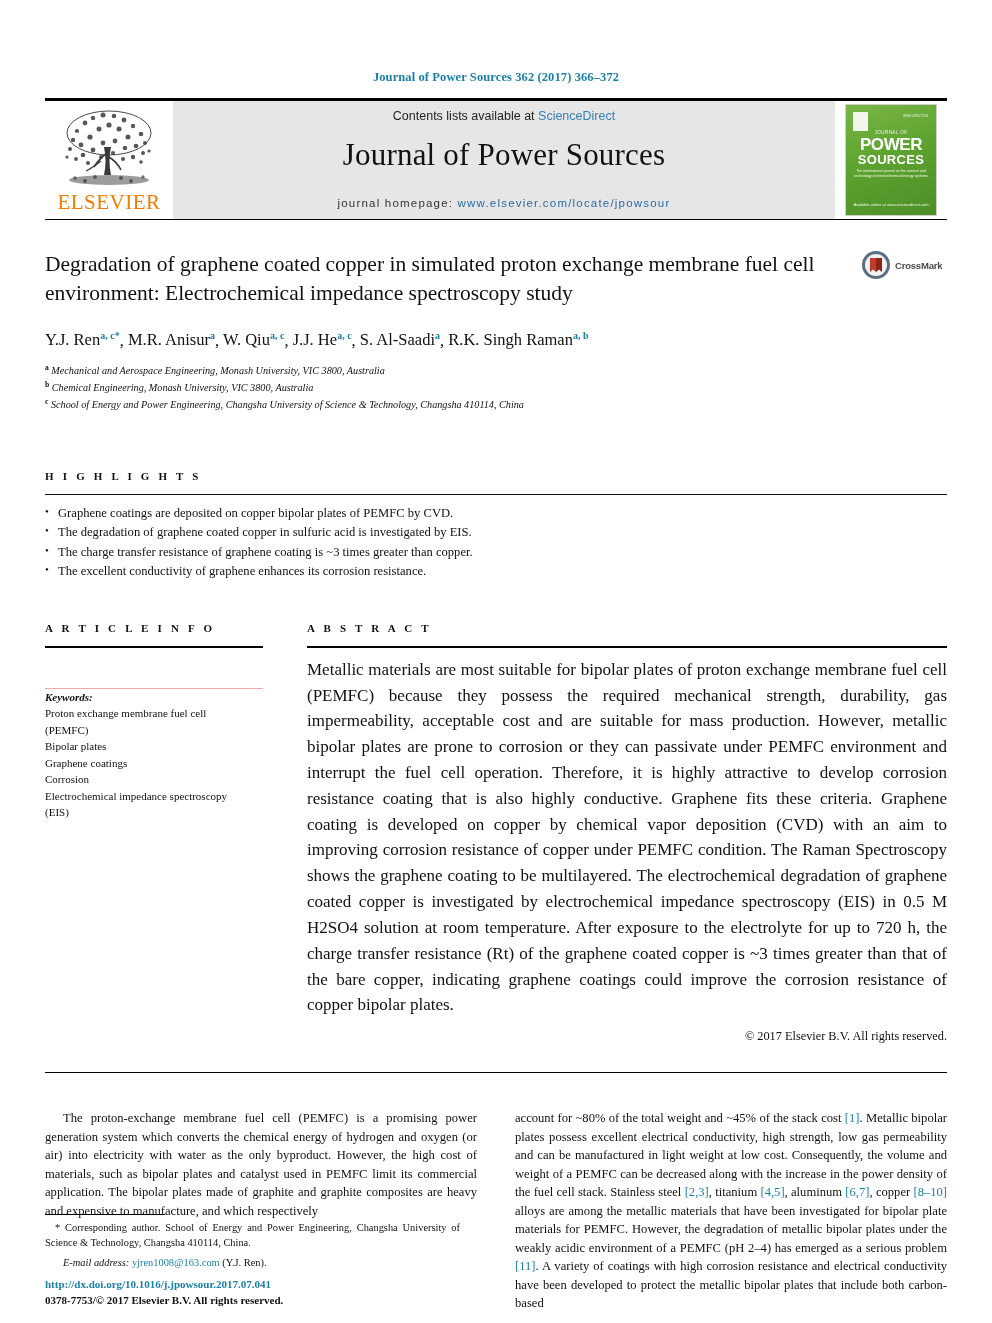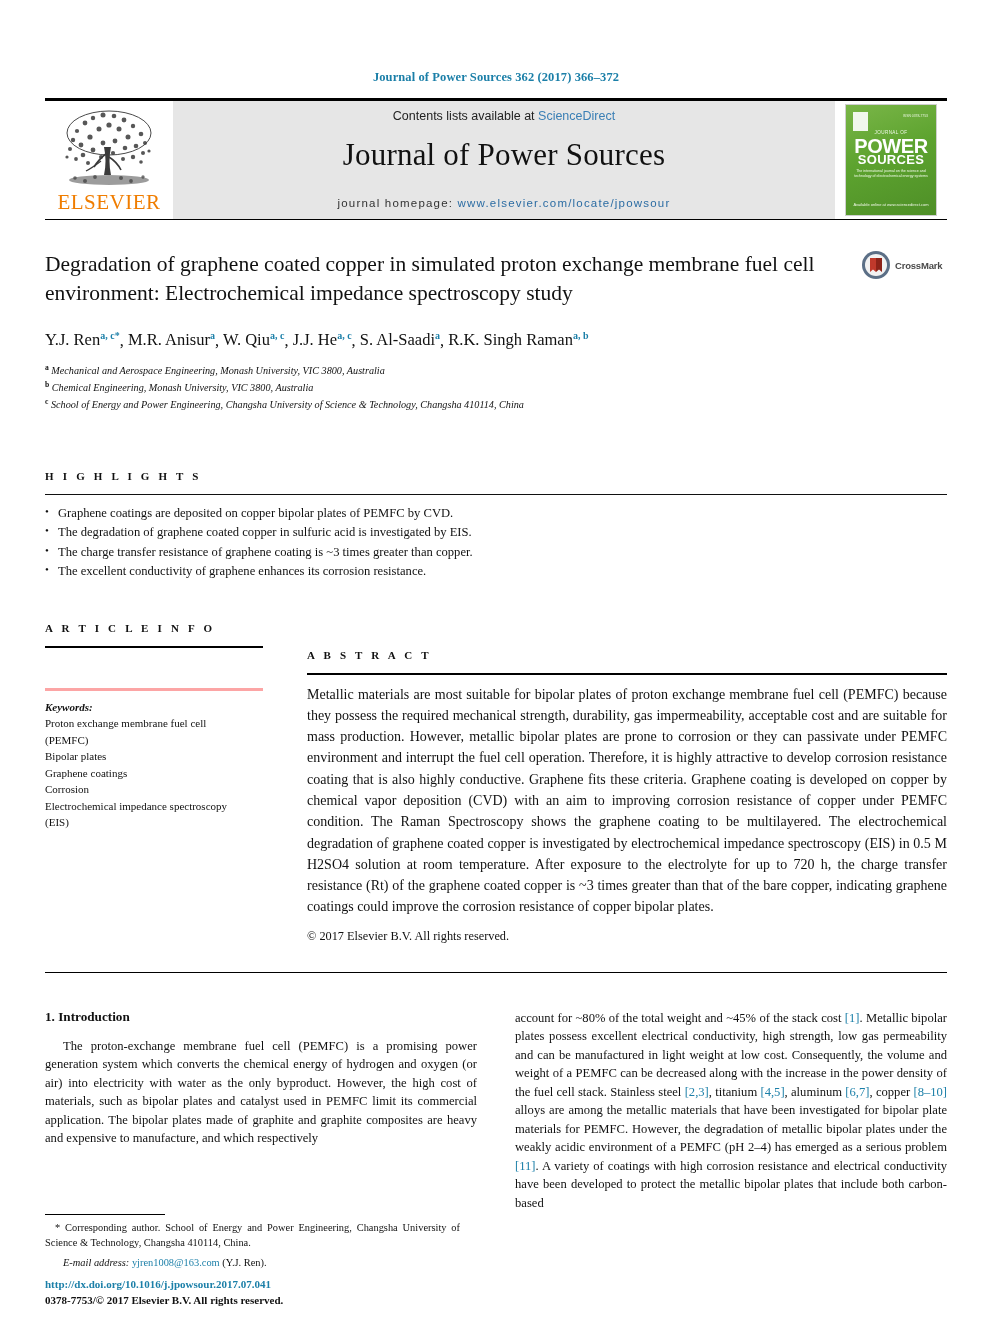--- a/index.html
+++ b/index.html
@@ -112,21 +112,21 @@
     position: absolute; top: 25px; left: 0; right: 0;
     text-align: center; font-size: 4.6px; color: #eef9e6;
     font-family: "Liberation Sans", sans-serif; letter-spacing: .4px;
   }
   .cover-power {
     position: absolute; top: 31px; left: 0; right: 0;
     text-align: center;
     color: #fff;
     font-family: "Liberation Sans", sans-serif;
     font-weight: bold;
-    font-size: 20px;
+    font-size: 17px;
     letter-spacing: -0.4px;
     line-height: 1;
   }
   .cover-sources {
     position: absolute; top: 48px; left: 0; right: 0;
     text-align: center;
     color: #fff;
     font-family: "Liberation Sans", sans-serif;
     font-weight: bold;
     font-size: 13px;
@@ -217,56 +217,56 @@
     font-size: 11px;
   }
 
   
   .info-abs {
     margin-top: 40px;
     display: flex;
     gap: 0;
   }
   .col-info { width: 240px; flex: 0 0 240px; padding-right: 22px; }
-  .col-abs  { flex: 1 1 auto; padding-left: 22px; margin-top: 27px; }
+  .col-abs  { flex: 1 1 auto; padding-left: 22px; }
 
   .info-rule { border-top: 2px solid #000; margin-top: 12px; }
   .abs-rule  { border-top: 2px solid #000; margin-top: 12px; }
 
   .art-history { margin-top: 8px; }
   .art-history .lbl {
     font-style: italic; font-weight: bold;
     font-size: 11px; line-height: 1.5;
   }
   .art-history div {
     font-family: "Liberation Serif", serif;
     font-size: 11px;
     line-height: 1.5;
     color: #111;
   }
-  .kw-block { margin-top: 40px; border-top: 3px solid #fca5a5; padding-top: 8px; }
+  .kw-block { margin-top: 40px; border-top: 1px solid #fca5a5; }
   .kw-block .lbl { font-style: italic; font-weight: bold; font-size: 11px; line-height: 1.5; }
   .kw-block div {
     font-family: "Liberation Serif", serif;
     font-size: 11px;
     line-height: 1.5;
     color: #111;
   }
 
   .abstract-text {
     margin-top: 9px;
     font-family: "Liberation Serif", serif;
-    font-size: 14px;
+    font-size: 17px;
     line-height: 1.52;
     text-align: justify;
     color: #111;
   }
   .abs-copy {
     margin-top: 11px;
-    text-align: left;
+    text-align: right;
     font-family: "Liberation Serif", serif;
     font-size: 12.3px;
     color: #111;
   }
 
   
   .body-rule { border-top: 1px solid #000; margin-top: 28px; }
   .body-cols {
     margin-top: 36px;
     display: flex;
@@ -481,21 +481,20 @@
       <div class="abs-rule"></div>
       <div class="abstract-text"><span>Metallic materials are most suitable for bipolar plates of proton exchange membrane fuel cell (PEMFC) because they possess the required mechanical strength, durability, gas impermeability, acceptable cost and are suitable for mass production. However, metallic bipolar plates are prone to corrosion or they can passivate under PEMFC environment and interrupt the fuel cell operation. Therefore, it is highly attractive to develop corrosion resistance coating that is also highly conductive. Graphene fits these criteria. Graphene coating is developed on copper by chemical vapor deposition (CVD) with an aim to improving corrosion resistance of copper under PEMFC condition. The Raman Spectroscopy shows the graphene coating to be multilayered. The electrochemical degradation of graphene coated copper is investigated by electrochemical impedance spectroscopy (EIS) in 0.5 M H2SO4 solution at room temperature. After exposure to the electrolyte for up to 720 h, the charge transfer resistance (Rt) of the graphene coated copper is ~3 times greater than that of the bare copper, indicating graphene coatings could improve the corrosion resistance of copper bipolar plates.</span></div>
       <div class="abs-copy">© 2017 Elsevier B.V. All rights reserved.</div>
     </div>
   </div>
 
   <div class="body-rule"></div>
 
   <div class="body-cols">
     <div class="bcol">
-      <h2>1.  Introduction</h2>
       <p>The proton-exchange membrane fuel cell (PEMFC) is a promising power generation system which converts the chemical energy of hydrogen and oxygen (or air) into electricity with water as the only byproduct. However, the high cost of materials, such as bipolar plates and catalyst used in PEMFC limit its commercial application. The bipolar plates made of graphite and graphite composites are heavy and expensive to manufacture, and which respectively</p>
     </div>
     <div class="bcol">
       <p class="noindent"><span>account for ~80% of the total weight and ~45% of the stack cost </span><span class="cite">[1]</span><span>. Metallic bipolar plates possess excellent electrical conductivity, high strength, low gas permeability and can be manufactured in light weight at low cost. Consequently, the volume and weight of a PEMFC can be decreased along with the increase in the power density of the fuel cell stack. Stainless steel </span><span class="cite">[2,3]</span><span>, titanium </span><span class="cite">[4,5]</span><span>, aluminum </span><span class="cite">[6,7]</span><span>, copper </span><span class="cite">[8–10]</span><span> alloys are among the metallic materials that have been investigated for bipolar plate materials for PEMFC. However, the degradation of metallic bipolar plates under the weakly acidic environment of a PEMFC (pH 2–4) has emerged as a serious problem </span><span class="cite">[11]</span><span>. A variety of coatings with high corrosion resistance and electrical conductivity have been developed to protect the metallic bipolar plates that include both carbon-based</span></p>
     </div>
   </div>
 
   <div class="footnote">
     <div class="fn-rule"></div>
     <p class="corr"><span>*</span><span> Corresponding author. School of Energy and Power Engineering, Changsha University of Science &amp; Technology, Changsha 410114, China.</span></p>

